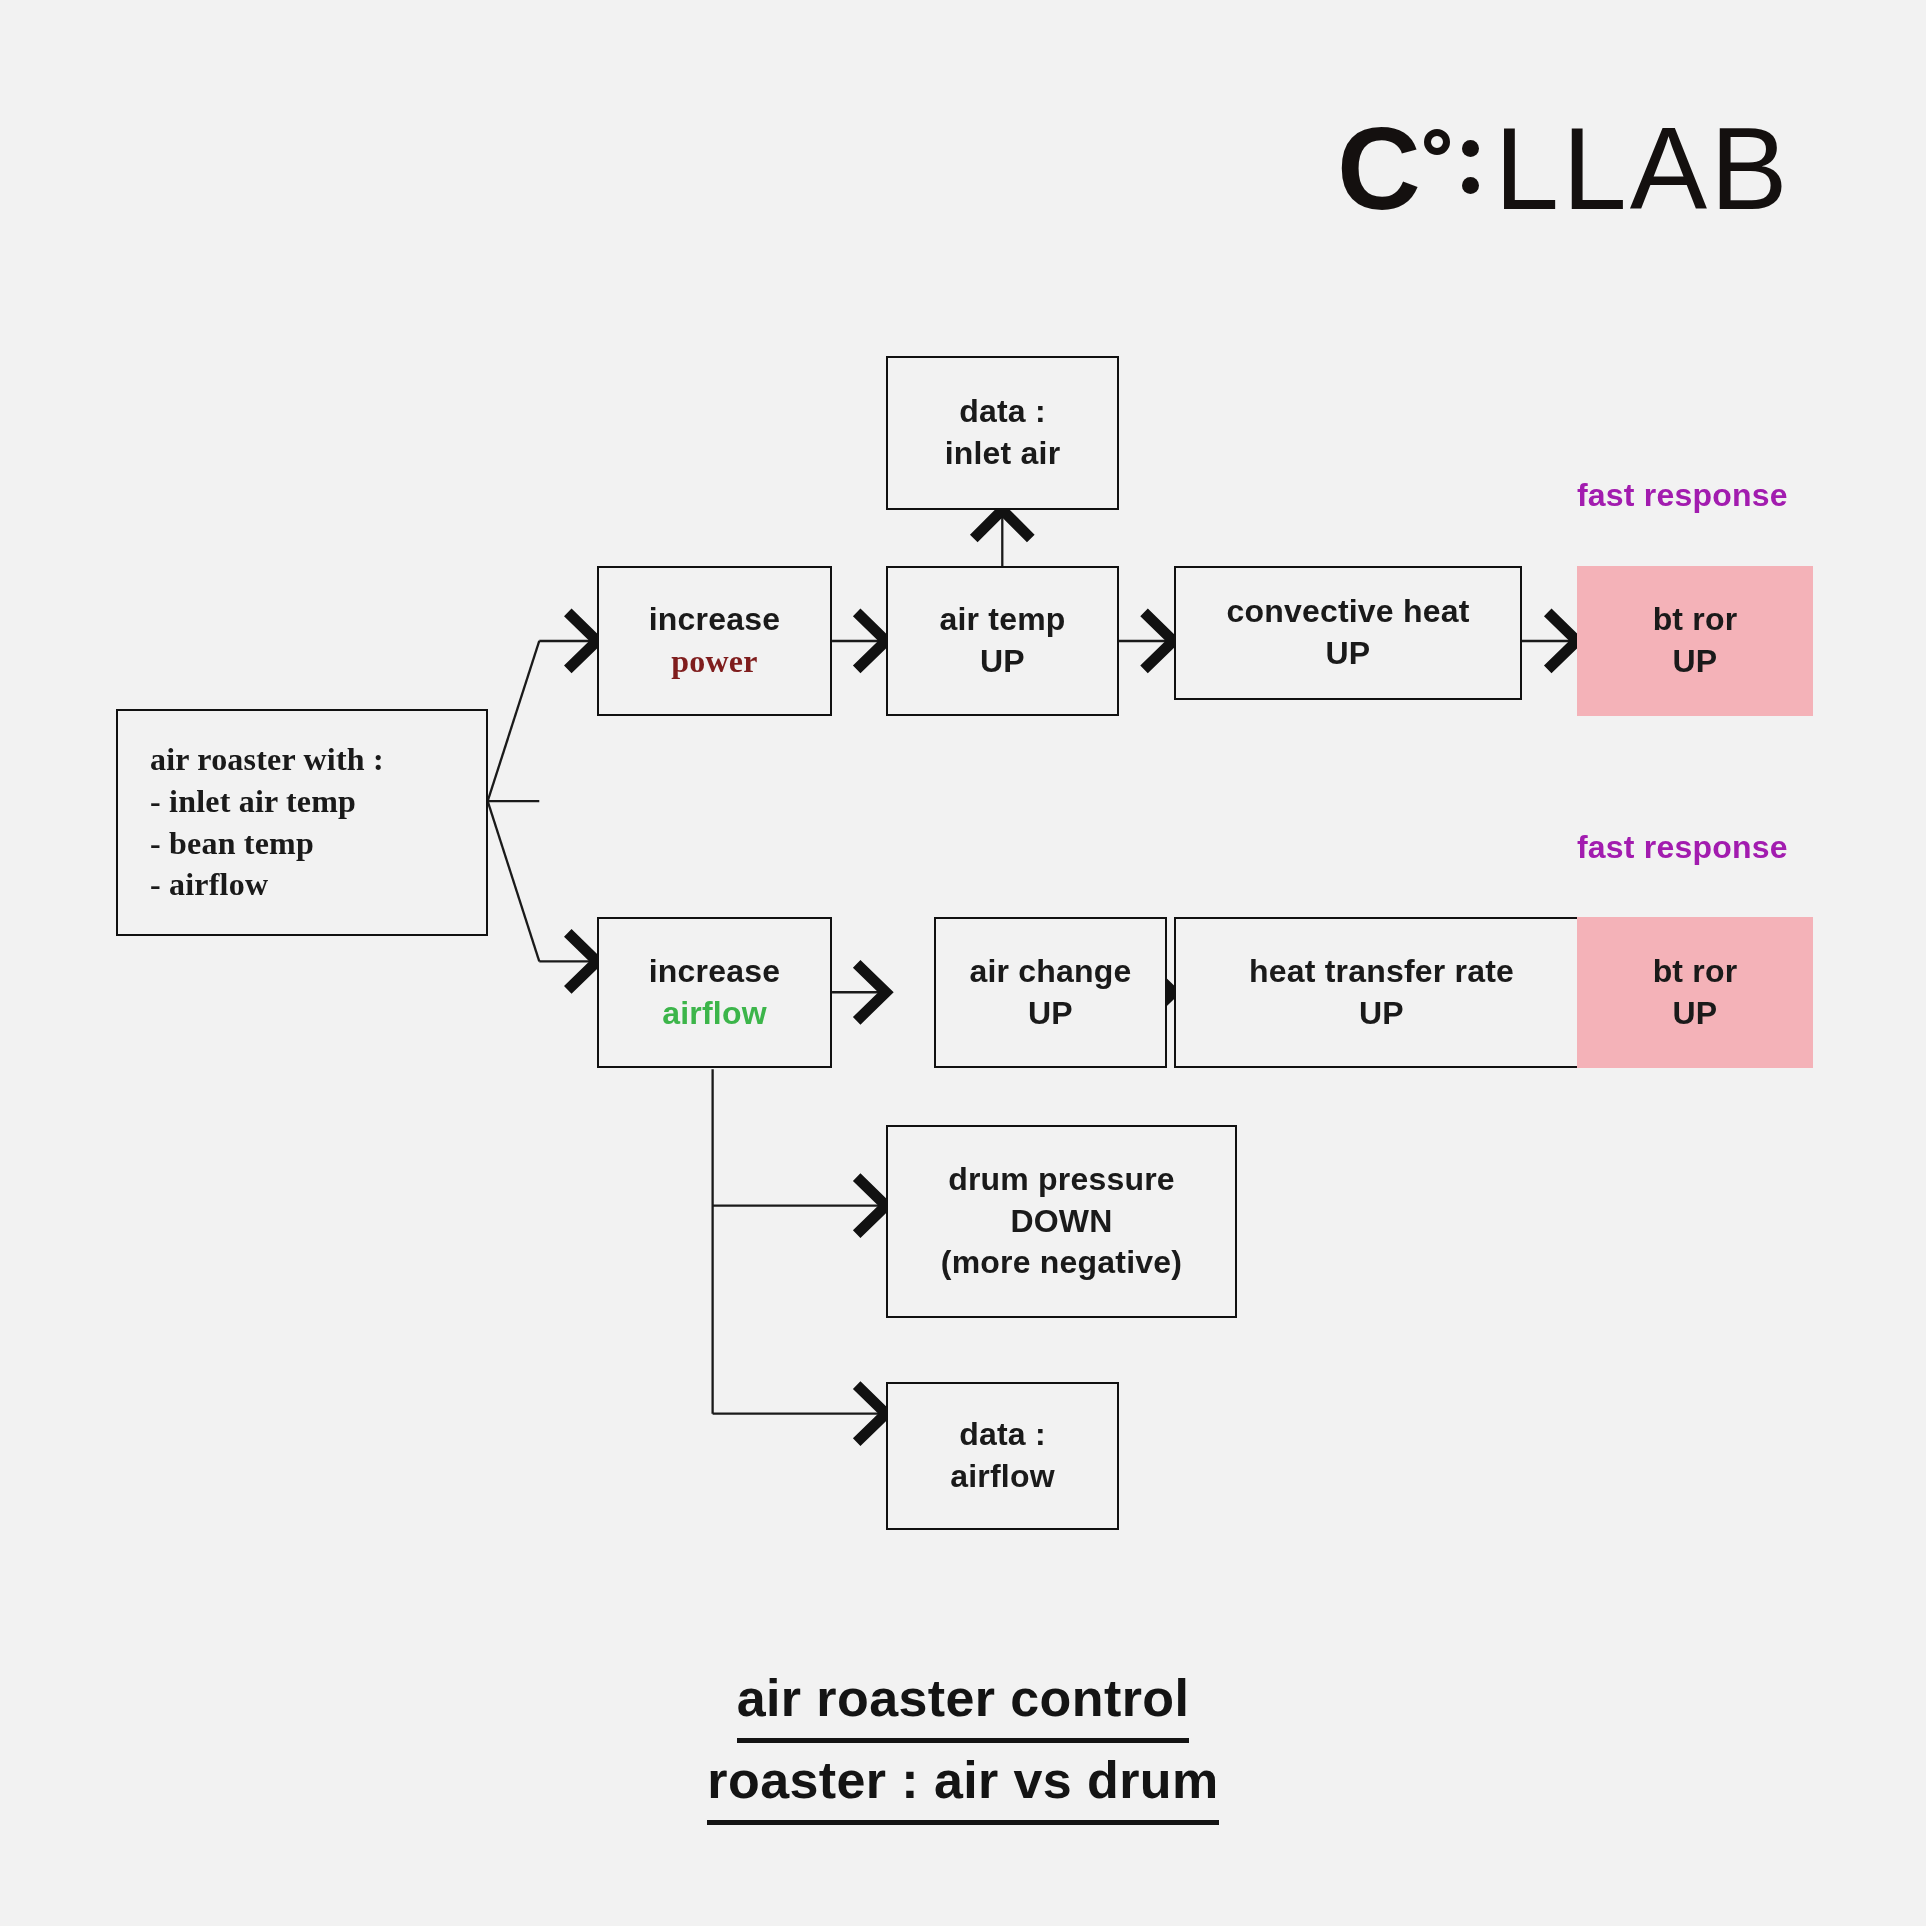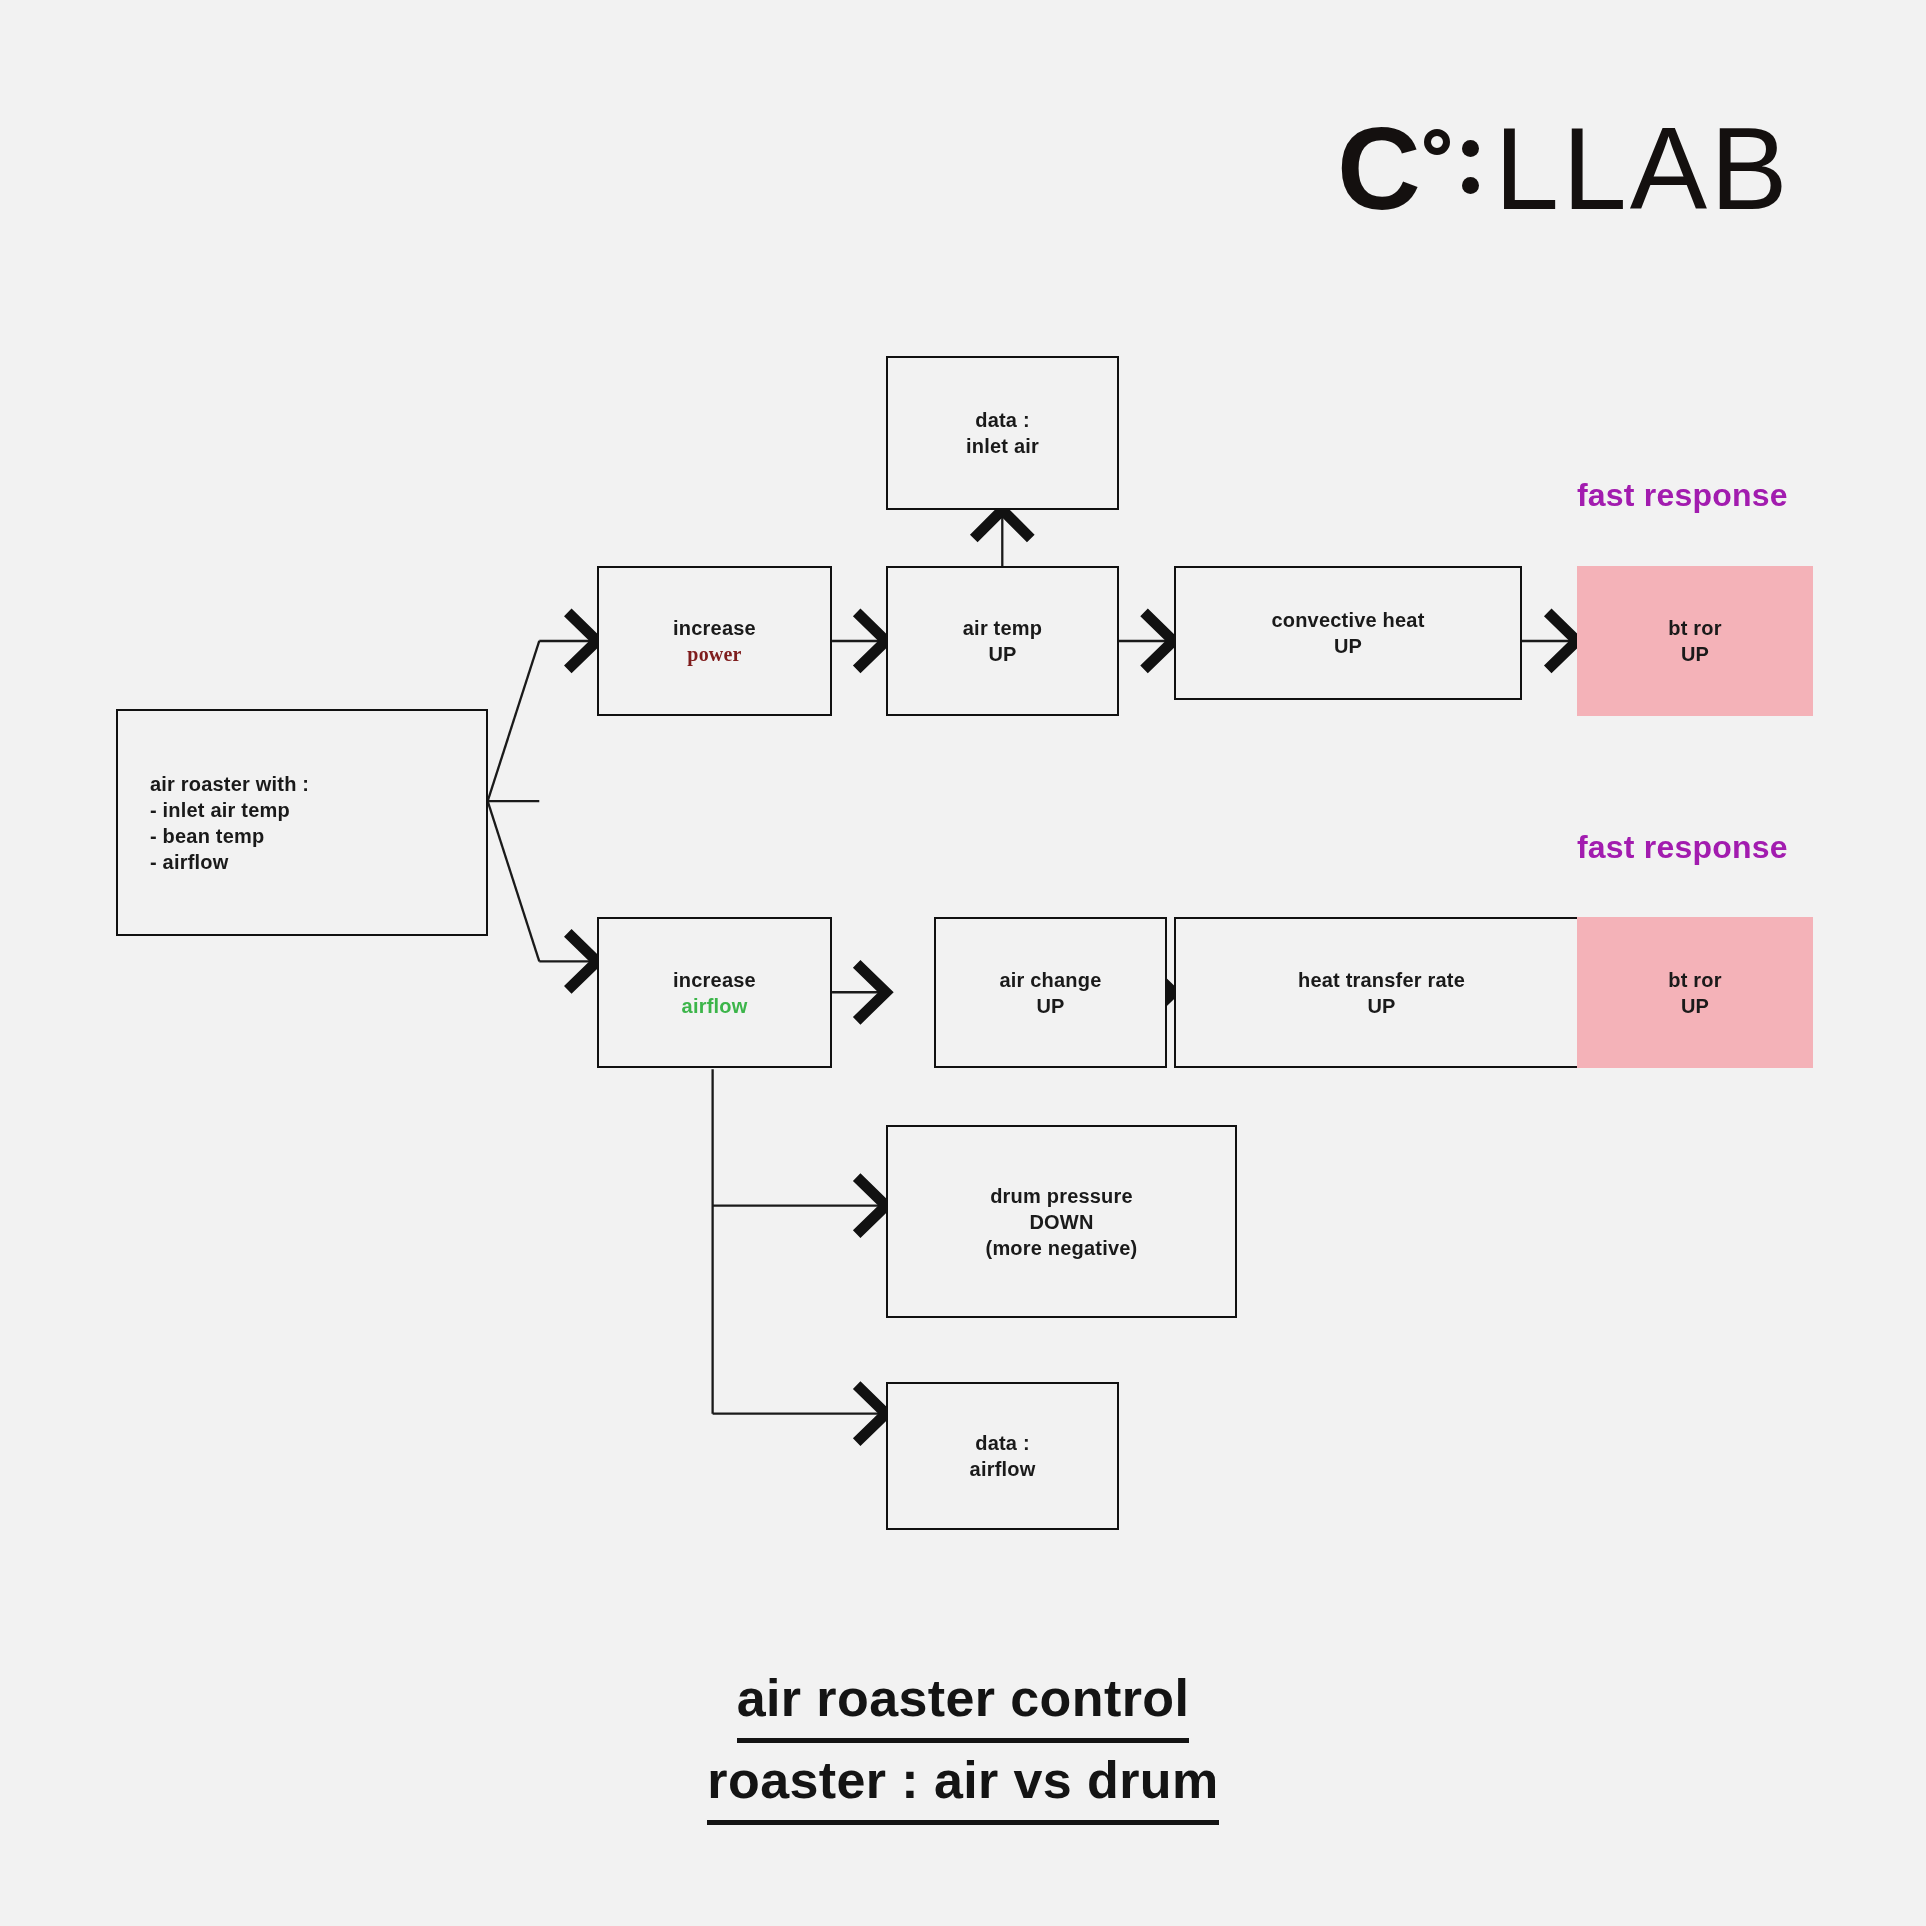--- a/index.html
+++ b/index.html
@@ -69,30 +69,31 @@
   .node {
     position: absolute;
     box-sizing: border-box;
     border: 2.3px solid #111111;
     background: #f2f2f2;
     display: flex;
     flex-direction: column;
     align-items: center;
     justify-content: center;
     color: #1a1a1a;
-    font-size: 20px;
+    font-size: 32px;
     font-weight: 600;
     line-height: 1.30;
     text-align: center;
     letter-spacing: 0.2px;
   }
   .node.left-align {
     align-items: flex-start;
     text-align: left;
     padding-left: 32px;
+    font-family: Liberation Serif, serif;
   }
   .node.highlight {
     border: none;
     background: #f4b2b8;
   }
   .node .ln { display: block; }
   .accent-red { color: #7f1d1d; font-family: Liberation Serif, serif; }
   .accent-green { color: #3cb54a; }
 
   

